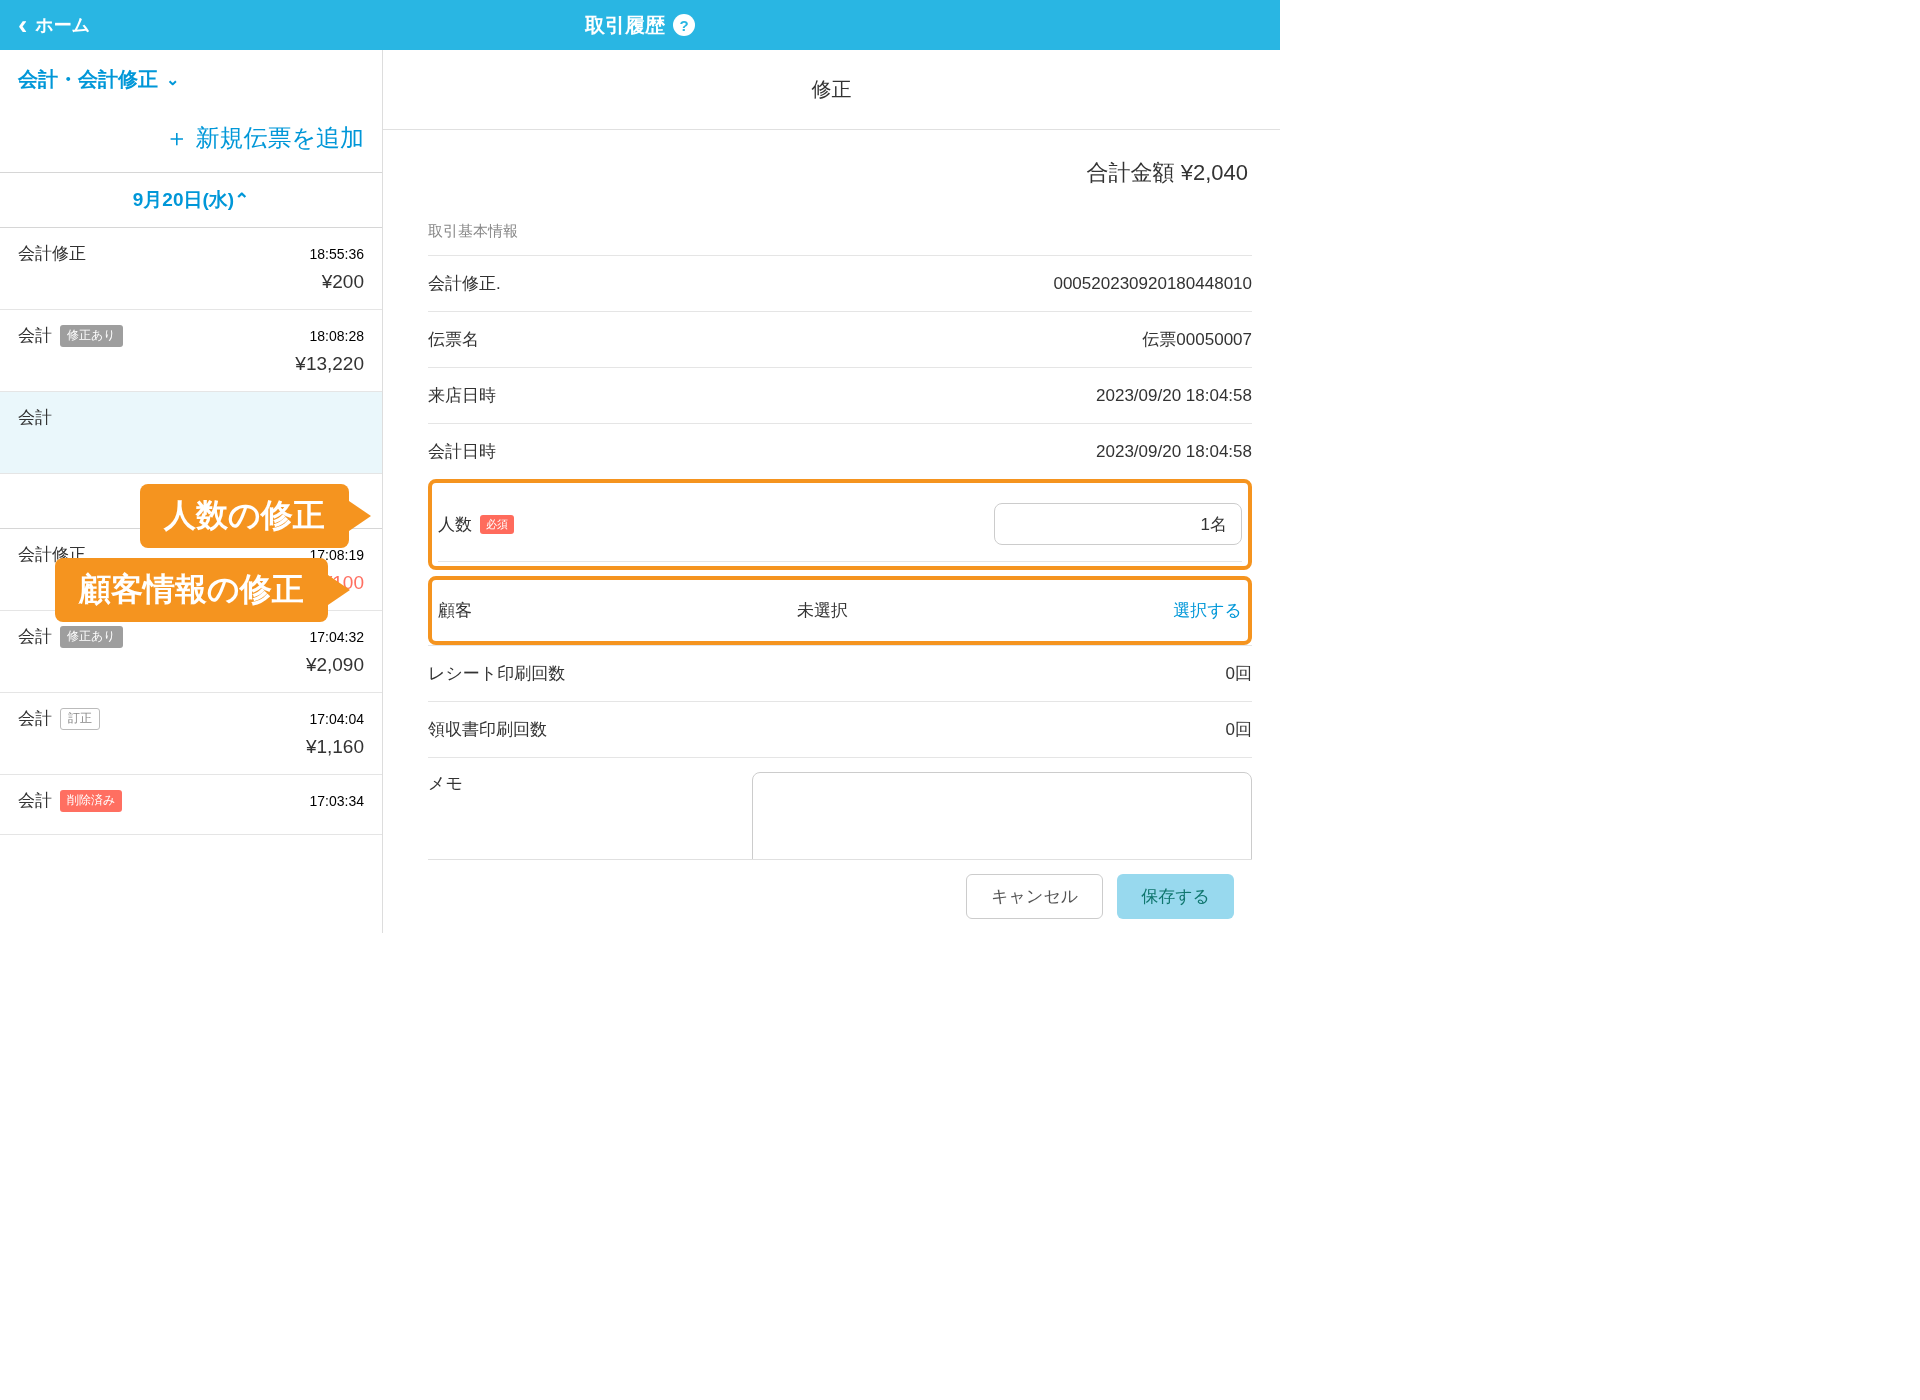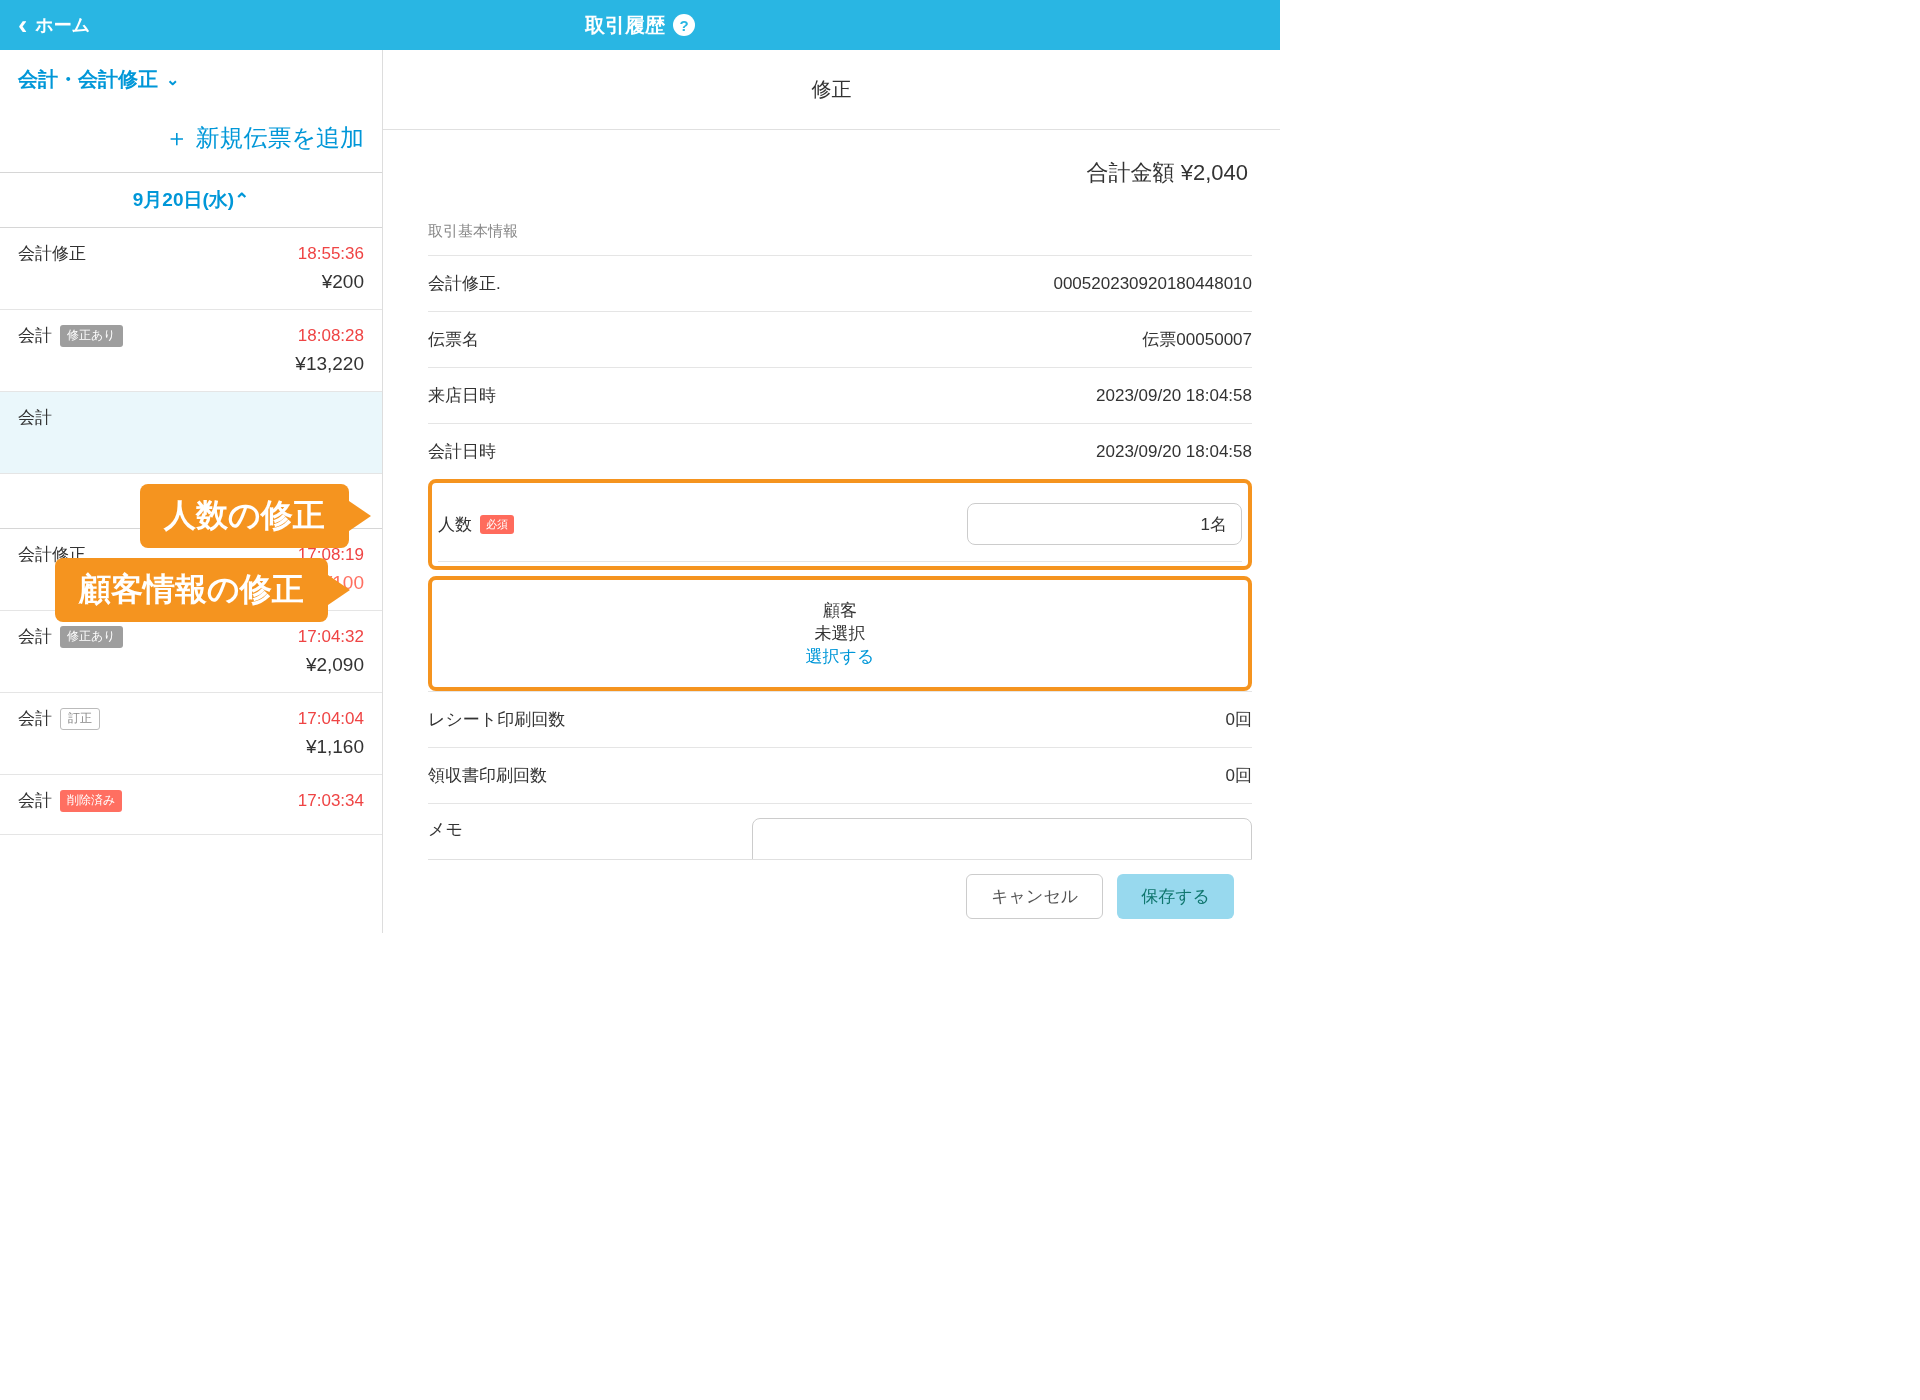--- a/index.html
+++ b/index.html
@@ -163,22 +163,22 @@
     }
     .badge-gray { background: #9e9e9e; }
     .badge-outline {
       background: #fff;
       border: 1px solid #bbb;
       color: #888;
       padding: 1px 7px 2px;
     }
     .badge-red { background: #ff6f61; }
     .tx-time {
-      color: #ef4444;
-      font-size: 17px;
+      color: #000000;
+      font-size: 14px;
     }
     .tx-amount {
       text-align: right;
       font-size: 19px;
       color: #333;
     }
     .tx-amount.negative { color: #ff6f61; }
     
     
     .detail {
@@ -241,35 +241,34 @@
       padding: 2px 6px;
       border-radius: 3px;
       font-weight: 500;
     }
     .count-input {
       border: 1px solid #ccc;
       border-radius: 8px;
       padding: 10px 14px;
       font-size: 17px;
       text-align: right;
-      width: 275px;
+      width: 248px;
       color: #333;
     }
     .select-link {
       color: #0097d8;
       font-size: 17px;
       cursor: pointer;
     }
     .customer-row {
       display: flex;
       align-items: center;
       justify-content: space-between;
       padding: 15px 0;
       border-top: 1px solid #e5e5e5;
-      flex-direction: column;
     }
     .customer-center {
       font-size: 17px;
       color: #333;
     }
     .memo-row {
       display: flex;
       align-items: flex-start;
       padding: 14px 0 40px;
       border-top: 1px solid #e5e5e5;

